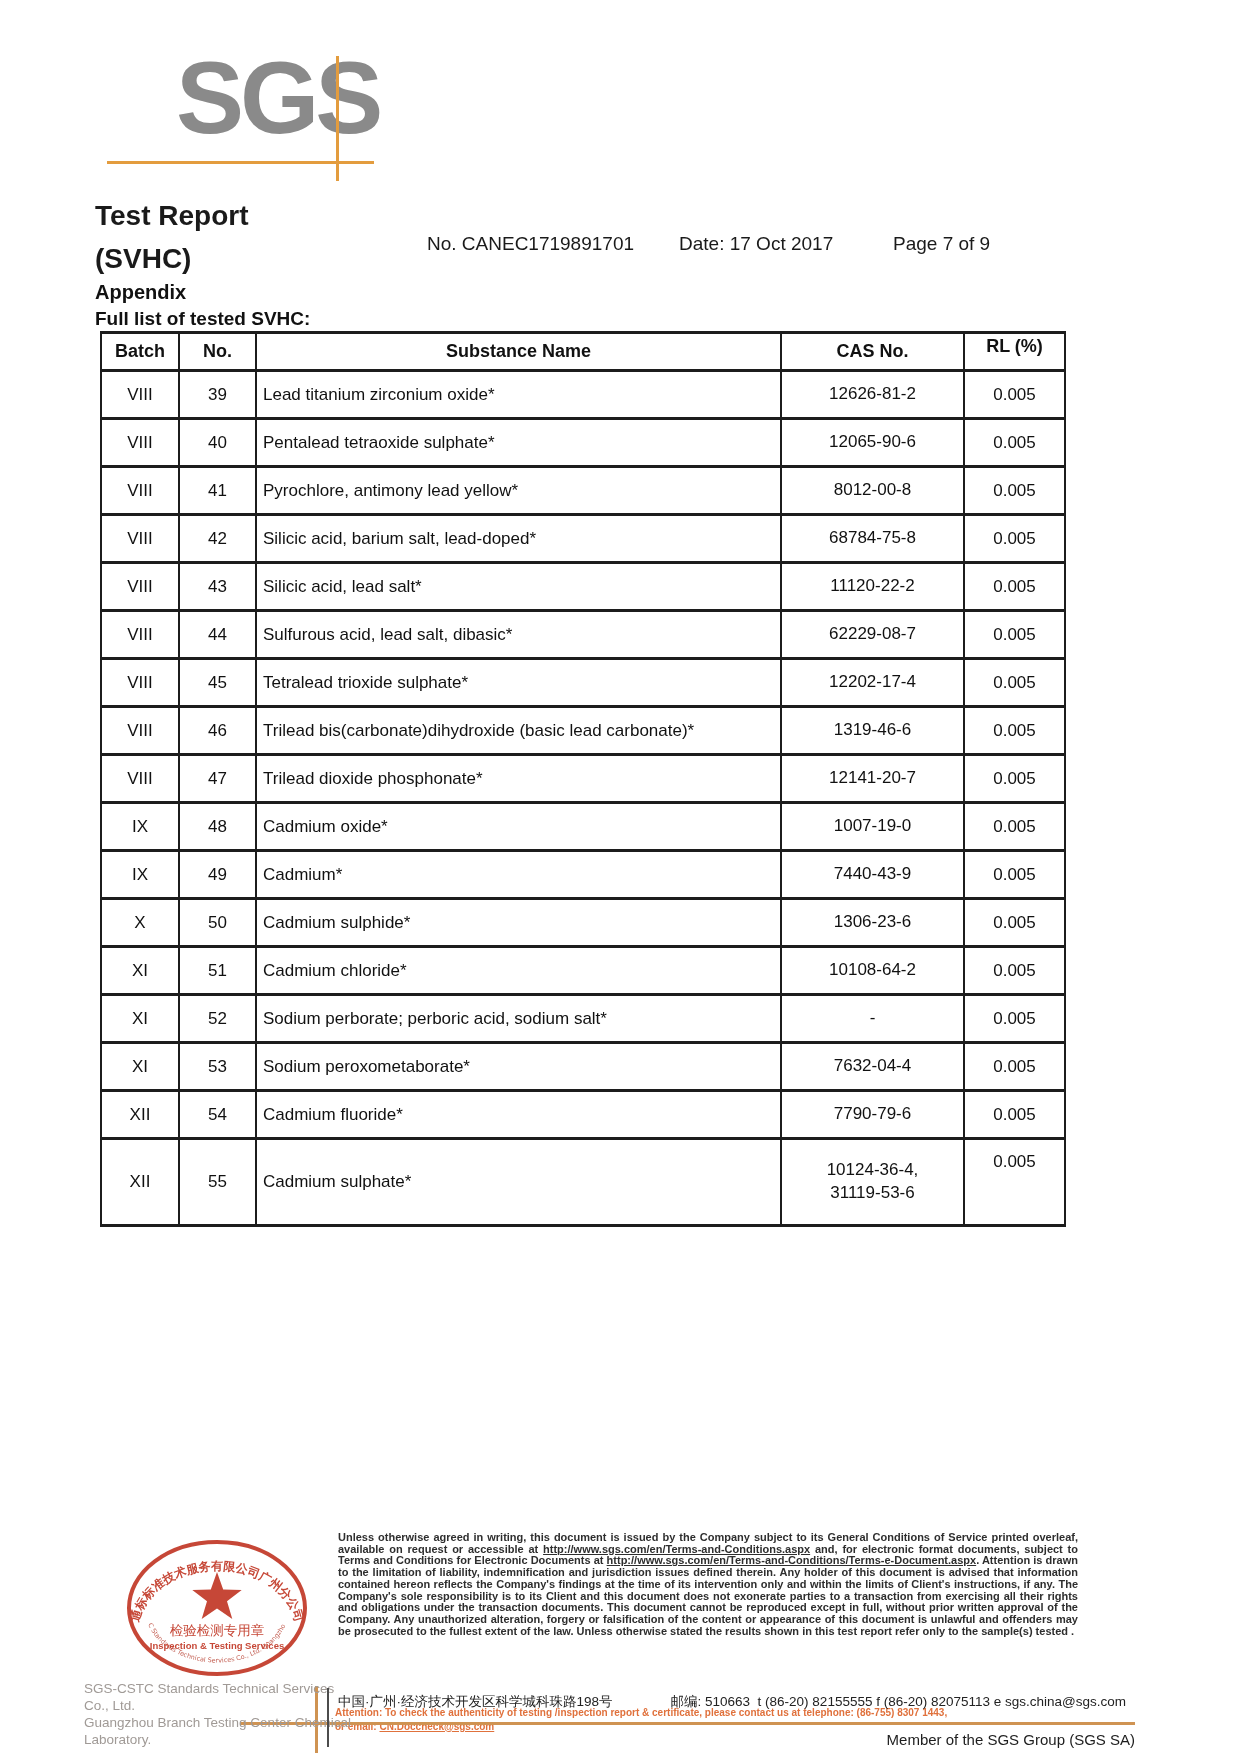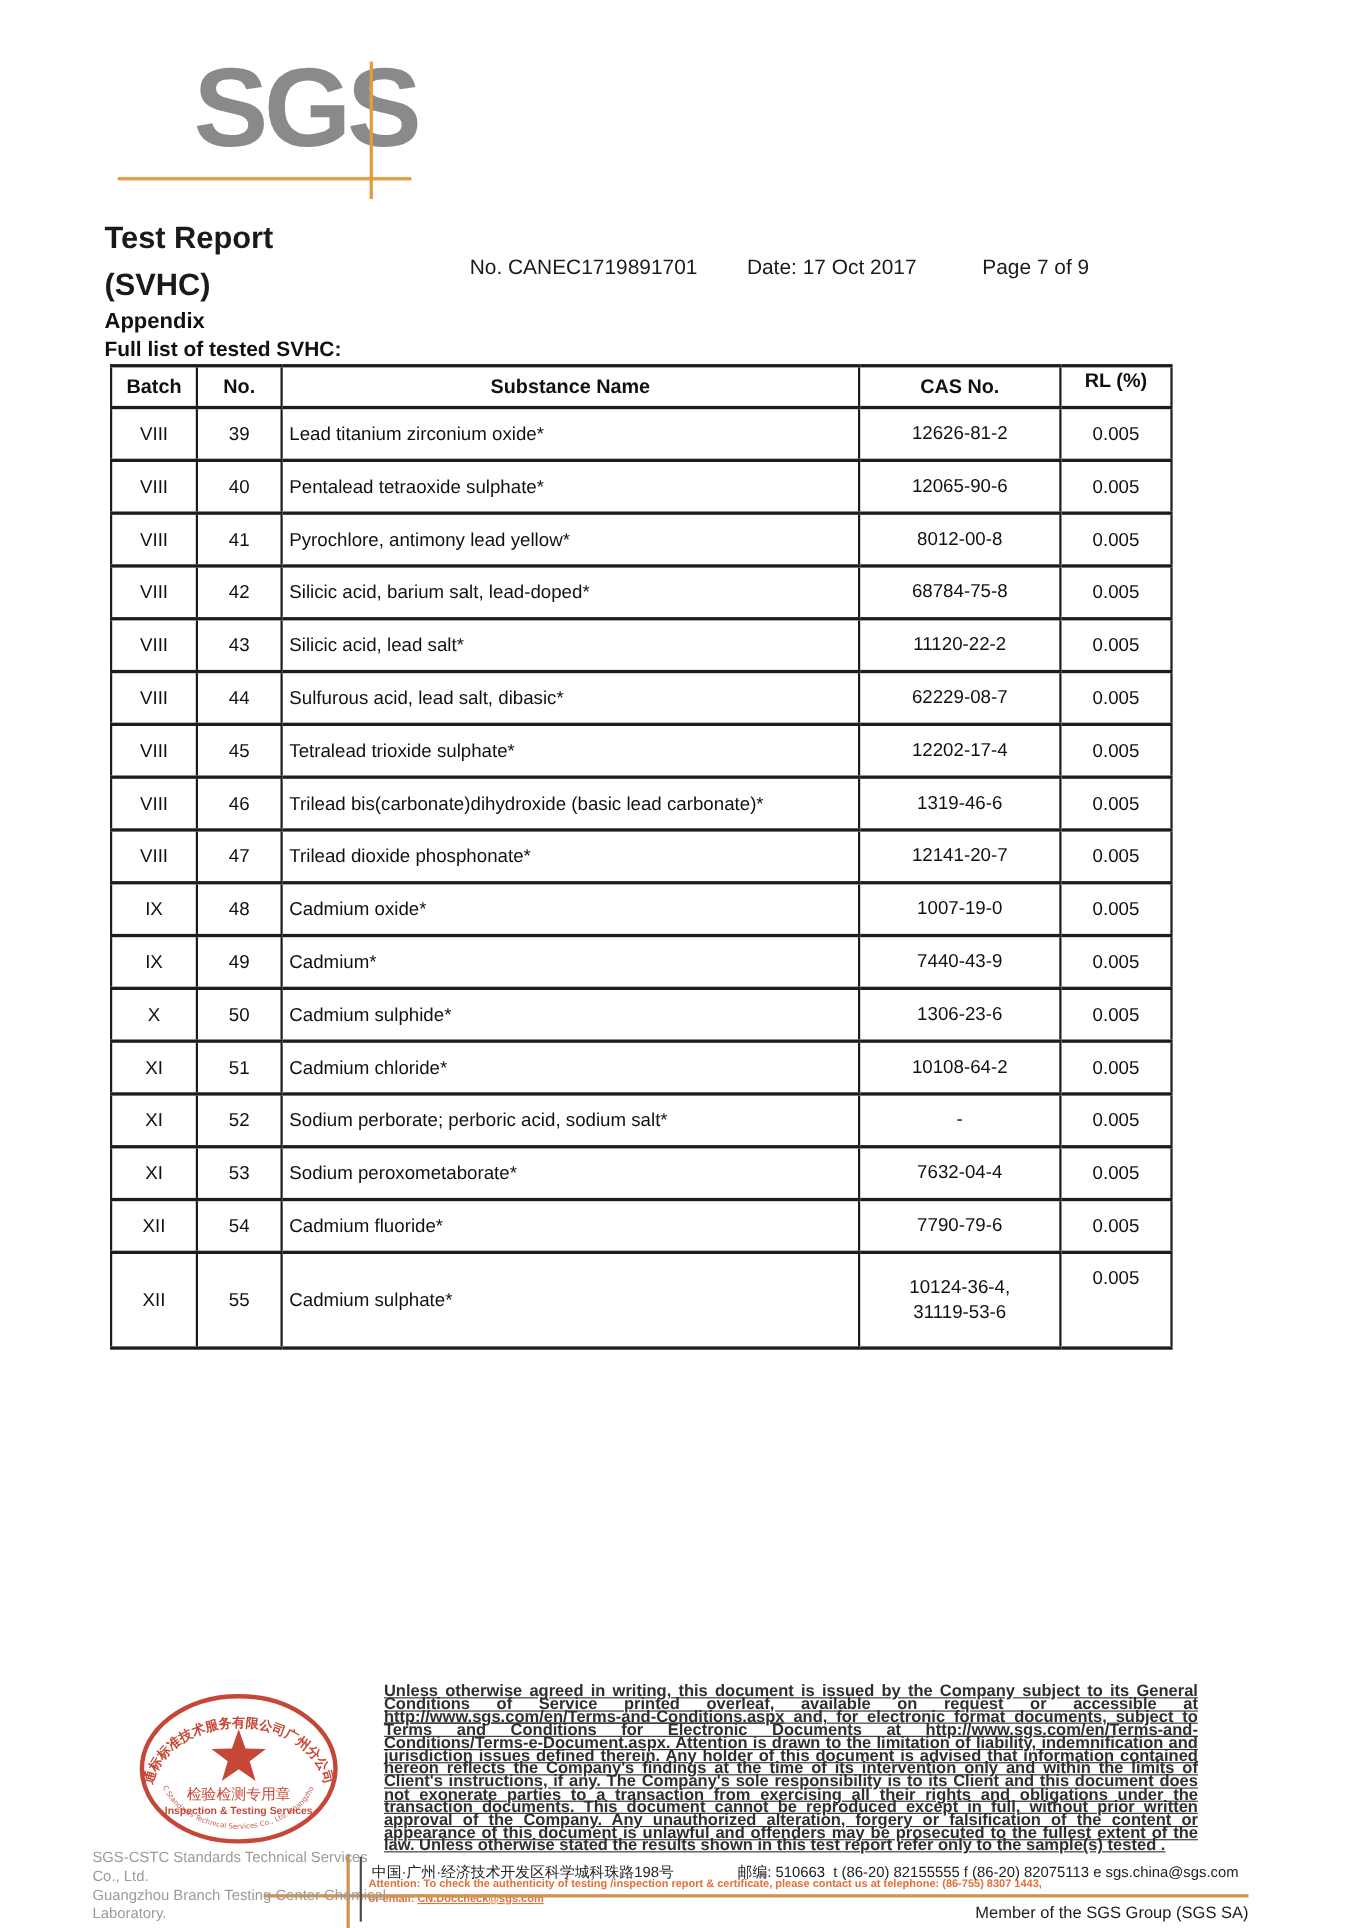--- a/index.html
+++ b/index.html
@@ -40,23 +40,23 @@
   .col-batch{width:64px;text-align:center;}
   .col-no{width:63px;text-align:center;}
   .col-substance{width:511px;text-align:left;}
   .col-cas{width:169px;text-align:center;white-space:pre-line;line-height:1.35;}
   .col-rl{width:87px;text-align:center;vertical-align:top;padding-top:10px;}
   table.svhc td.col-rl{vertical-align:middle;padding-top:2px;}
   table.svhc tr.tall td{height:70px;}
   table.svhc tr.tall td.col-rl{vertical-align:top;padding-top:12px;}
   
   .legal{
-    position:absolute;left:349px;top:1532px;width:740px;
-    font-size:15px;line-height:11.7px;text-align:justify;
-    color:#2e2e2e;font-weight:bold;letter-spacing:0;text-decoration:underline;
+    position:absolute;left:338px;top:1532px;width:740px;
+    font-size:11px;line-height:11.7px;text-align:justify;
+    color:#2e2e2e;font-weight:bold;letter-spacing:0;
   }
   .legal .u{text-decoration:underline;}
   .attention{
     position:absolute;left:335px;top:1706px;width:745px;
     font-size:10px;line-height:13.5px;font-weight:bold;color:#e0713c;
   }
   .attention .email{text-decoration:underline;}
   .company-gray{
     position:absolute;left:84px;top:1680px;width:270px;
     font-size:13.5px;line-height:17px;color:#a09a96;z-index:1;

